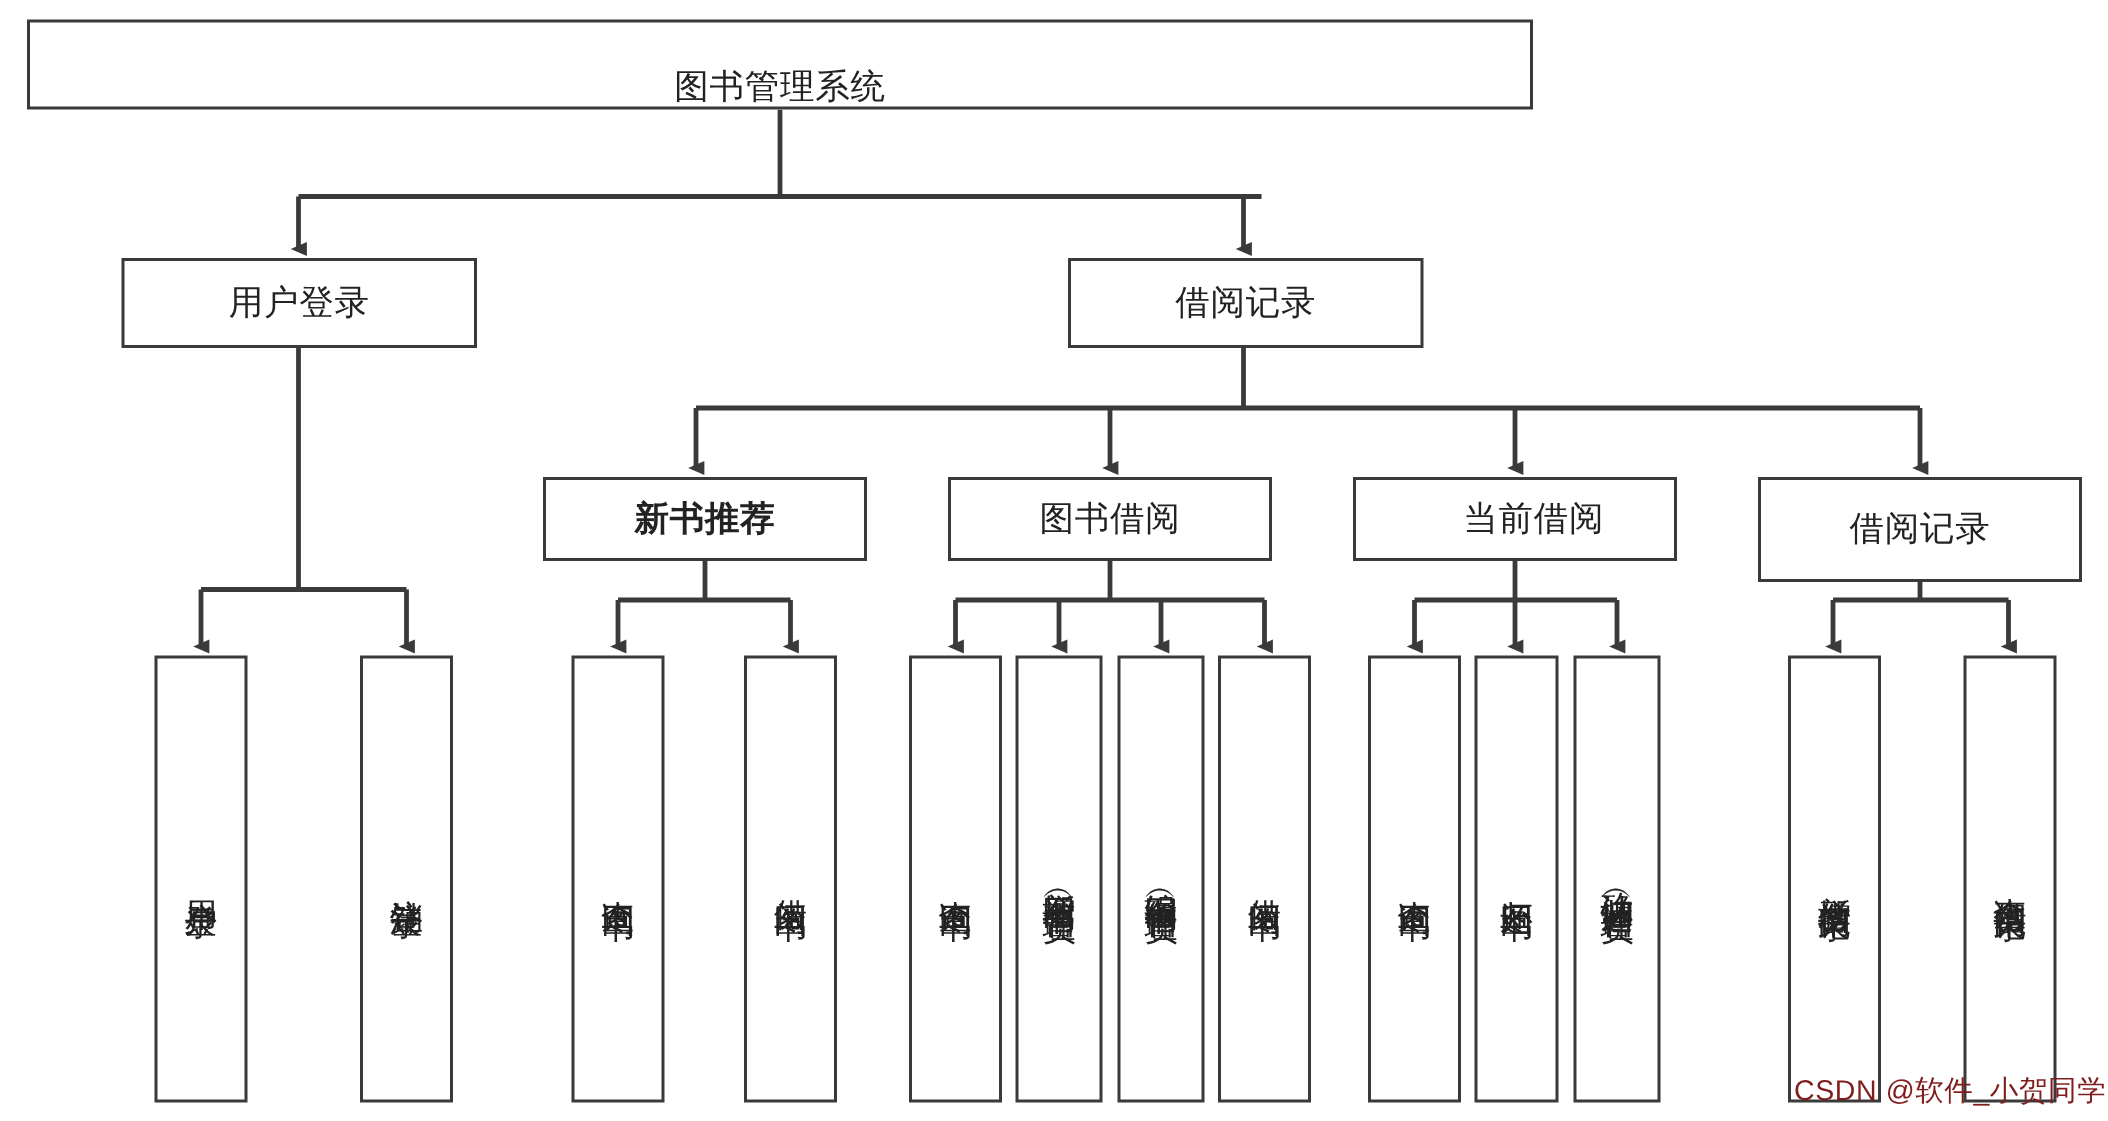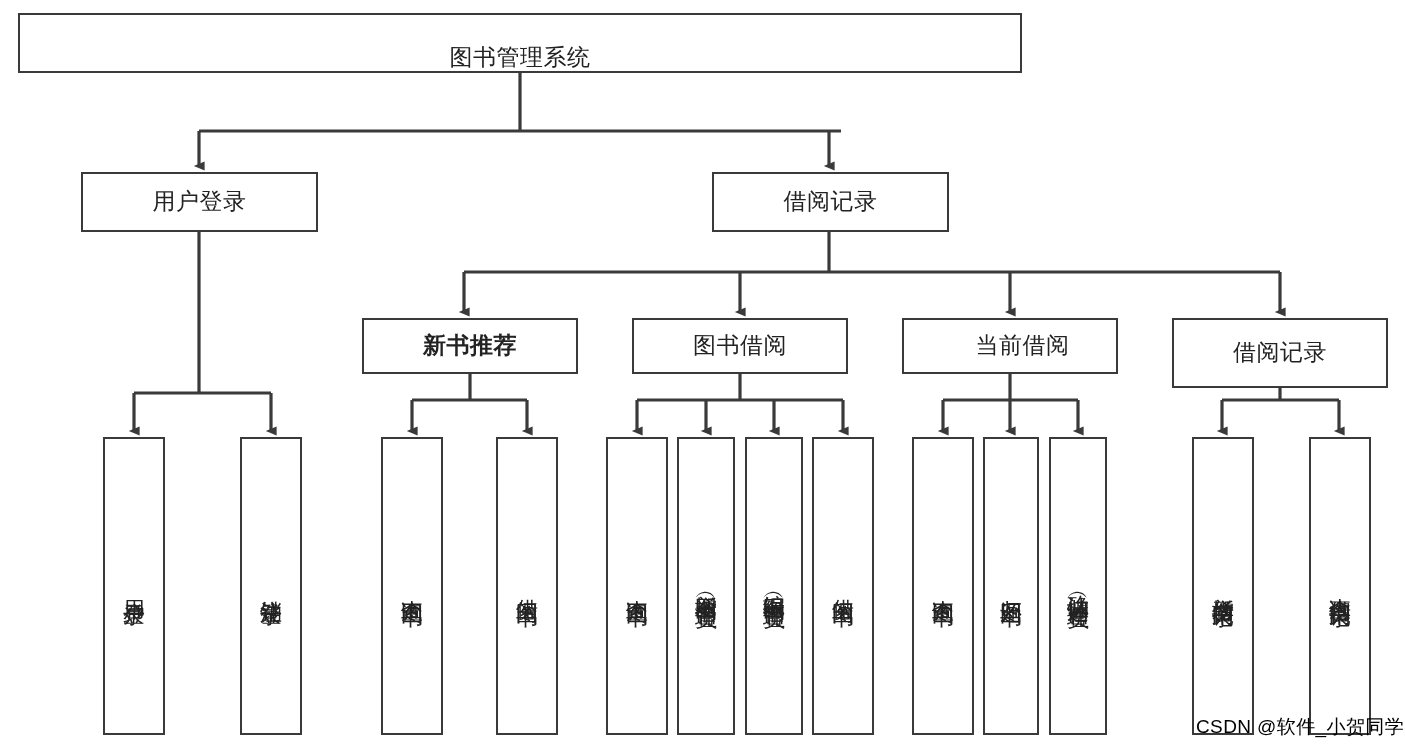--- a/index.html
+++ b/index.html
@@ -52,21 +52,21 @@
   }
   .node.vert .label {
     writing-mode: vertical-rl;
     text-orientation: upright;
     font-size: 22px;
     letter-spacing: 2px;
     line-height: 1.0;
   }
   .watermark {
     position: absolute;
-    color: #000000;
+    color: #7f1d1d;
     font-size: 19px;
     white-space: nowrap;
     z-index: 5;
     letter-spacing: 0.4px;
   }
 </style>
 </head>
 <body>
 
 <div id="canvas">

